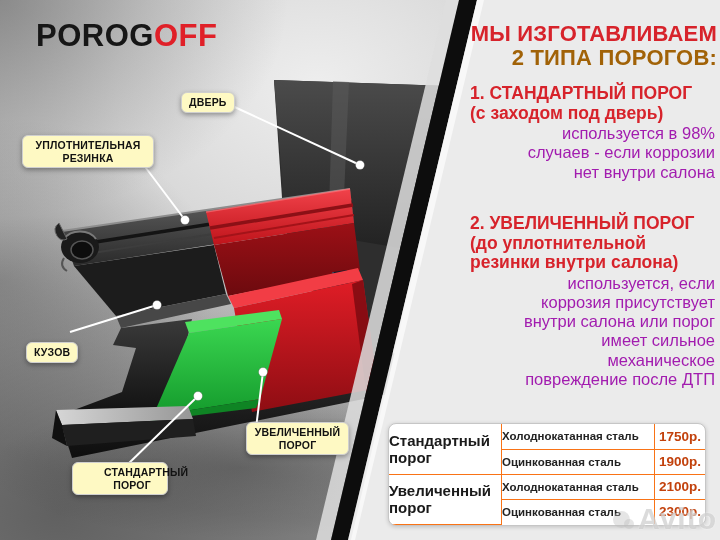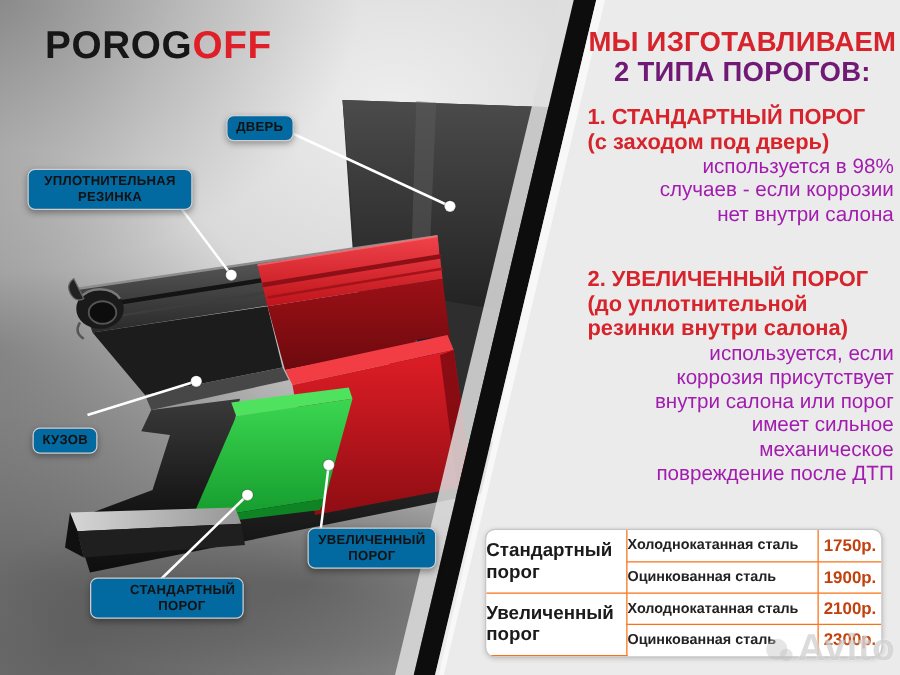--- a/index.html
+++ b/index.html
@@ -10,36 +10,36 @@
   }
   .poster svg{position:absolute;left:0;top:0;}
 
   
   .logo{position:absolute;left:36px;top:18px;font-size:31px;font-weight:800;letter-spacing:.5px;z-index:5;}
   .logo .lg-black{color:#161616;}
   .logo .lg-red{color:#e02028;}
 
   
   .callout{
-    position:absolute;z-index:6;background:#0369a1;border:1px solid #cfcfcf;border-radius:6px;
+    position:absolute;z-index:6;background:#fef9c3;border:1px solid #cfcfcf;border-radius:6px;
     box-shadow:0 2px 5px rgba(0,0,0,.35);color:#121212;font-weight:800;
     font-size:10.5px;line-height:12.5px;text-align:center;letter-spacing:.2px;
     padding:3px 7px;white-space:pre-line;box-sizing:border-box;
   }
   .cl-door{left:181px;top:92px;}
   .cl-seal{left:22px;top:135px;width:132px;}
   .cl-body{left:26px;top:325px;margin-top:17px;}
-  .cl-standard{left:72px;top:462px;width:123px;padding-left:31px;}
+  .cl-standard{left:72px;top:462px;width:96px;padding-left:31px;}
   .cl-increased{left:246px;top:422px;width:103px;}
 
   
   .heading{position:absolute;top:22px;right:3px;text-align:right;z-index:5;
     font-size:22px;line-height:23.5px;font-weight:800;letter-spacing:.2px;}
   .heading .h-red{color:#d7232b;}
-  .heading .h-black{color:#701a75;text-align:center;}
+  .heading .h-black{color:#a16207;}
 
   .section{position:absolute;left:470px;width:245px;z-index:5;}
   .sec-1{top:84px;}
   .sec-2{top:214px;}
   .section .sec-title{color:#d7232b;font-weight:800;font-size:17.5px;line-height:19.5px;white-space:pre-line;}
   .section .sec-paren{color:#d7232b;font-weight:800;font-size:17.5px;line-height:19.5px;white-space:pre-line;}
   .section .sec-body{color:#a21caf;font-weight:500;font-size:16.5px;line-height:19.3px;white-space:pre-line;margin-top:1px;text-align:right;}
 
   
   .price-wrap{position:absolute;left:388px;top:423px;width:318px;z-index:5;

